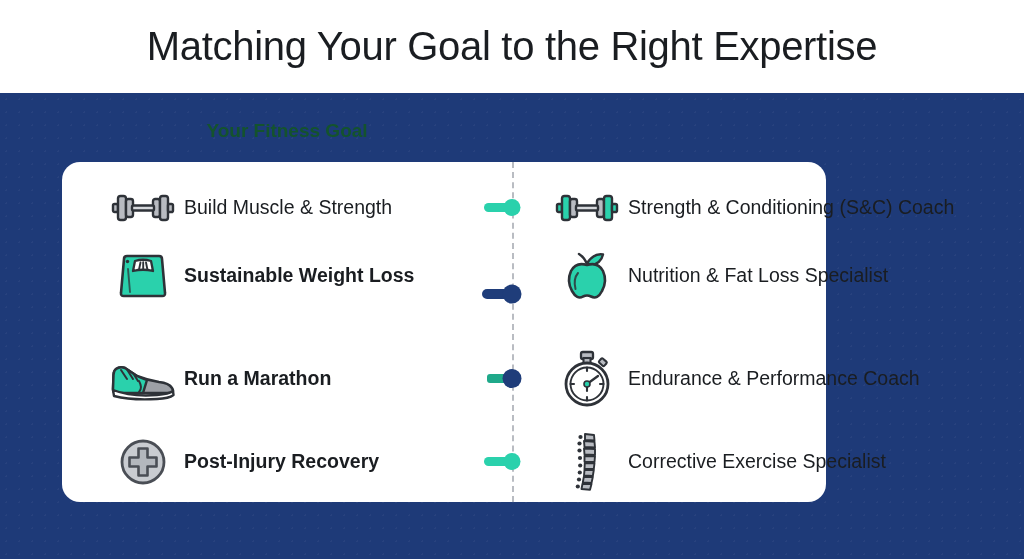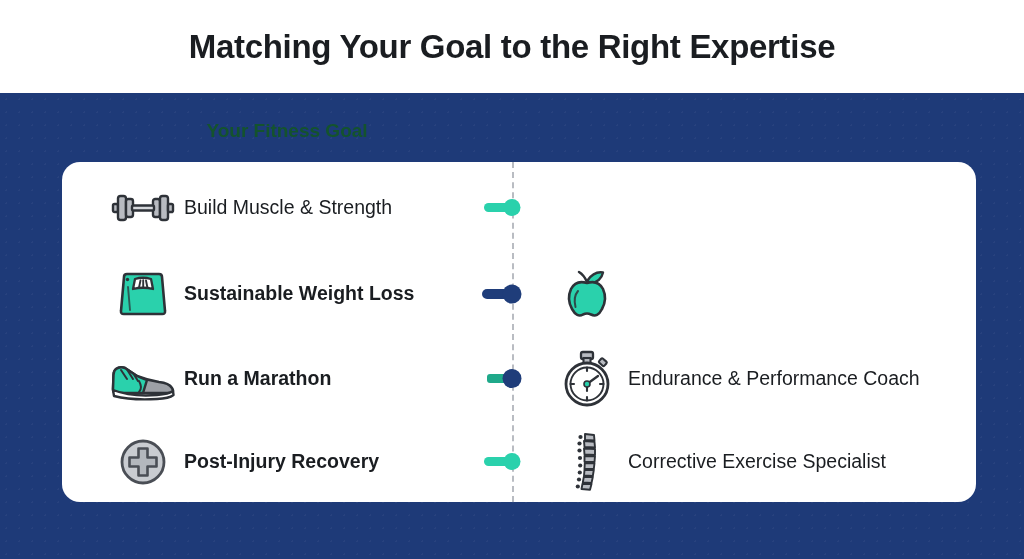--- a/index.html
+++ b/index.html
@@ -25,22 +25,22 @@
     left: 0;
     top: 0;
     width: 1024px;
     height: 93px;
     background: #ffffff;
     display: flex;
     align-items: center;
     justify-content: center;
   }
   .title-text {
-    font-size: 33px;
-    font-weight: bold;
+    font-size: 40px;
+    font-weight: normal;
     color: #1a1d21;
     letter-spacing: -0.3px;
     white-space: nowrap;
     text-align: right;
   }
   
   .navy-panel {
     position: absolute;
     left: 0;
     top: 93px;
@@ -66,21 +66,21 @@
     text-align: center;
     white-space: nowrap;
   }
   .col-header.left  { left: 62px;  width: 450px; }
   .col-header.right { left: 512px; width: 453px; }
   
   .card {
     position: absolute;
     left: 62px;
     top: 162px;
-    width: 914px;
+    width: 764px;
     height: 340px;
     background: #ffffff;
     border-radius: 18px;
     z-index: 2;
   }
   
   .divider {
     position: absolute;
     left: 450px;
     top: 0px;
@@ -92,21 +92,21 @@
   
   .row {
     position: absolute;
     left: 0;
     width: 903px;
     height: 85px;
     display: flex;
     align-items: center;
   }
   .row-0 { top: 3px; }
-  .row-1 { top: 89px; }
+  .row-1 { top: 71px; }
   .row-2 { top: 174px; }
   .row-3 { top: 257px; }
 
   .goal-side {
     position: relative;
     width: 450px;
     height: 85px;
     display: flex;
     align-items: center;
     padding-left: 44px;
@@ -176,20 +176,36 @@
               <rect x="15" y="11" width="7" height="18" rx="2.2"></rect>
               <rect x="42" y="11" width="7" height="18" rx="2.2"></rect>
               <rect x="49" y="8" width="8" height="24" rx="2.6"></rect>
               <rect x="57" y="16" width="5" height="8" rx="1.6"></rect>
               <rect x="21" y="17.5" width="22" height="5" rx="1.4" fill="#d6d8dc"></rect>
             </g>
           </svg>
         </div>
         <div class="label reg">Build Muscle &amp; Strength</div>
       </div>
+      <div class="spec-side">
+        <div class="icon-slot">
+          <svg width="64" height="40" viewBox="0 0 64 40">
+            <g stroke="#2e3238" stroke-width="2.4" stroke-linejoin="round">
+              <rect x="2" y="16" width="5" height="8" rx="1.6" fill="#2ad1ac"></rect>
+              <rect x="7" y="8" width="8" height="24" rx="2.6" fill="#2ad1ac"></rect>
+              <rect x="15" y="11" width="7" height="18" rx="2.2" fill="#b8bbc1"></rect>
+              <rect x="42" y="11" width="7" height="18" rx="2.2" fill="#b8bbc1"></rect>
+              <rect x="49" y="8" width="8" height="24" rx="2.6" fill="#2ad1ac"></rect>
+              <rect x="57" y="16" width="5" height="8" rx="1.6" fill="#2ad1ac"></rect>
+              <rect x="21" y="17.5" width="22" height="5" rx="1.4" fill="#d6d8dc"></rect>
+            </g>
+          </svg>
+        </div>
+        <div class="label reg">Strength &amp; Conditioning (S&amp;C) Coach</div>
+      </div>
     </div>
 
     <div class="row row-1">
       <div class="goal-side">
         <div class="icon-slot">
           <svg width="54" height="54" viewBox="0 0 54 54">
             <path d="M8 10 Q8 7 11 7 L43 7 Q46 7 46 10 L49 44 Q49.4 47 46.3 47 L7.7 47 Q4.6 47 5 44 Z" fill="#2ad1ac" stroke="#2e3238" stroke-width="2.6" stroke-linejoin="round"></path>
             <path d="M19 12 Q27 9.5 35 12 L37 22 Q27 19.5 17 22 Z" fill="#ffffff" stroke="#2e3238" stroke-width="2.3" stroke-linejoin="round"></path>
             <path d="M23 20.5 L24.5 13.5 M27.2 20 L27.2 13.2 M31.4 20.5 L30 13.5" stroke="#2e3238" stroke-width="1.9" stroke-linecap="round" fill="none"></path>
             <circle cx="11.5" cy="12.5" r="1.7" fill="#2e3238"></circle>
@@ -200,20 +216,21 @@
       </div>
       <div class="spec-side">
         <div class="icon-slot">
           <svg width="50" height="56" viewBox="0 0 50 56">
             <path d="M25 16 Q22 9 17 6" stroke="#2e3238" stroke-width="2.5" fill="none" stroke-linecap="round"></path>
             <path d="M25.5 14.5 Q32 5 41 6.5 Q39 16 28 17.5 Z" fill="#2ad1ac" stroke="#2e3238" stroke-width="2.4" stroke-linejoin="round"></path>
             <path d="M25 17 Q14 13.5 9 23 Q4.5 33 10 43 Q15 52 21 48.5 Q25 46.5 29 48.5 Q35.5 52 40 43 Q45.5 33 41 23 Q36 13.5 25 17 Z" fill="#2ad1ac" stroke="#2e3238" stroke-width="2.6" stroke-linejoin="round"></path>
             <path d="M16 25 Q11 31 13.5 41" stroke="#2e3238" stroke-width="2" fill="none" stroke-linecap="round" opacity="0.85"></path>
           </svg>
         </div>
+        <div class="label reg">Nutrition &amp; Fat Loss Specialist</div>
       </div>
     </div>
 
     <div class="row row-3">
       <div class="goal-side">
         <div class="icon-slot">
           <svg width="50" height="50" viewBox="0 0 50 50">
             <circle cx="25" cy="25" r="21" fill="#c9ccd1" stroke="#4a4e55" stroke-width="2.8"></circle>
             <path d="M20.5 11.5 L29.5 11.5 L29.5 20.5 L38.5 20.5 L38.5 29.5 L29.5 29.5 L29.5 38.5 L20.5 38.5 L20.5 29.5 L11.5 29.5 L11.5 20.5 L20.5 20.5 Z" fill="#b3b7bd" stroke="#4a4e55" stroke-width="2.6" stroke-linejoin="round"></path>
           </svg>

